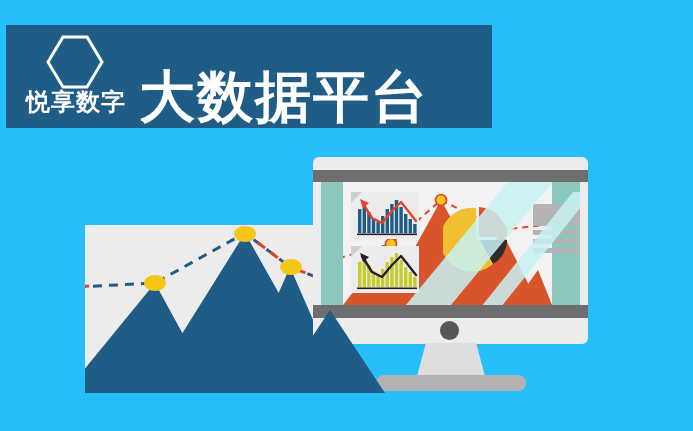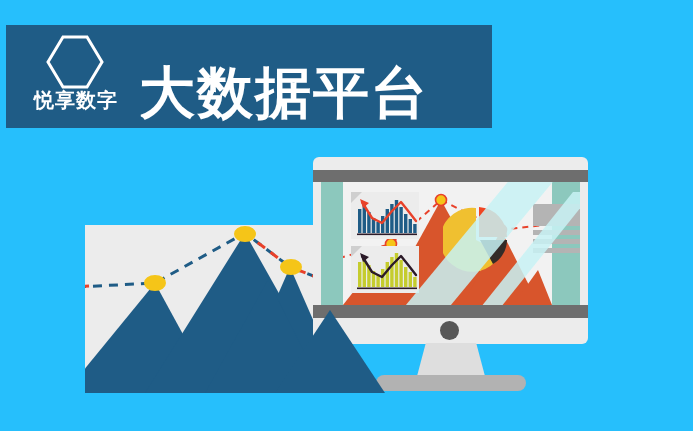--- a/index.html
+++ b/index.html
@@ -28,30 +28,30 @@
     position:absolute;left:0;top:14px;width:112px;
     text-align:center;
     color:#ffffff;font-size:23px;font-weight:bold;
     letter-spacing:0px;line-height:1;
     font-family:"DejaVu Sans",sans-serif;
     white-space:nowrap;
   }
   .logo-sub{
     position:absolute;left:0;top:57px;width:112px;
     text-align:center;
-    color:#ffffff;font-size:20px;font-weight:bold;
+    color:#ffffff;font-size:24px;font-weight:bold;
     letter-spacing:1px;line-height:1;
     white-space:nowrap;
   }
   .banner-title{
     position:absolute;left:133px;top:44px;
     color:#ffffff;font-size:56px;font-weight:bold;
     letter-spacing:2px;line-height:1;
     white-space:nowrap;
-    font-family:Liberation Mono, monospace;
+    font-family:Liberation Serif, serif;
   }
 
   
   .left-panel{
     position:absolute;left:85px;top:225px;width:240px;height:168px;
     background:#ececec;overflow:hidden;
   }
   .left-panel svg{display:block;position:absolute;left:0;top:0;}
 
   

